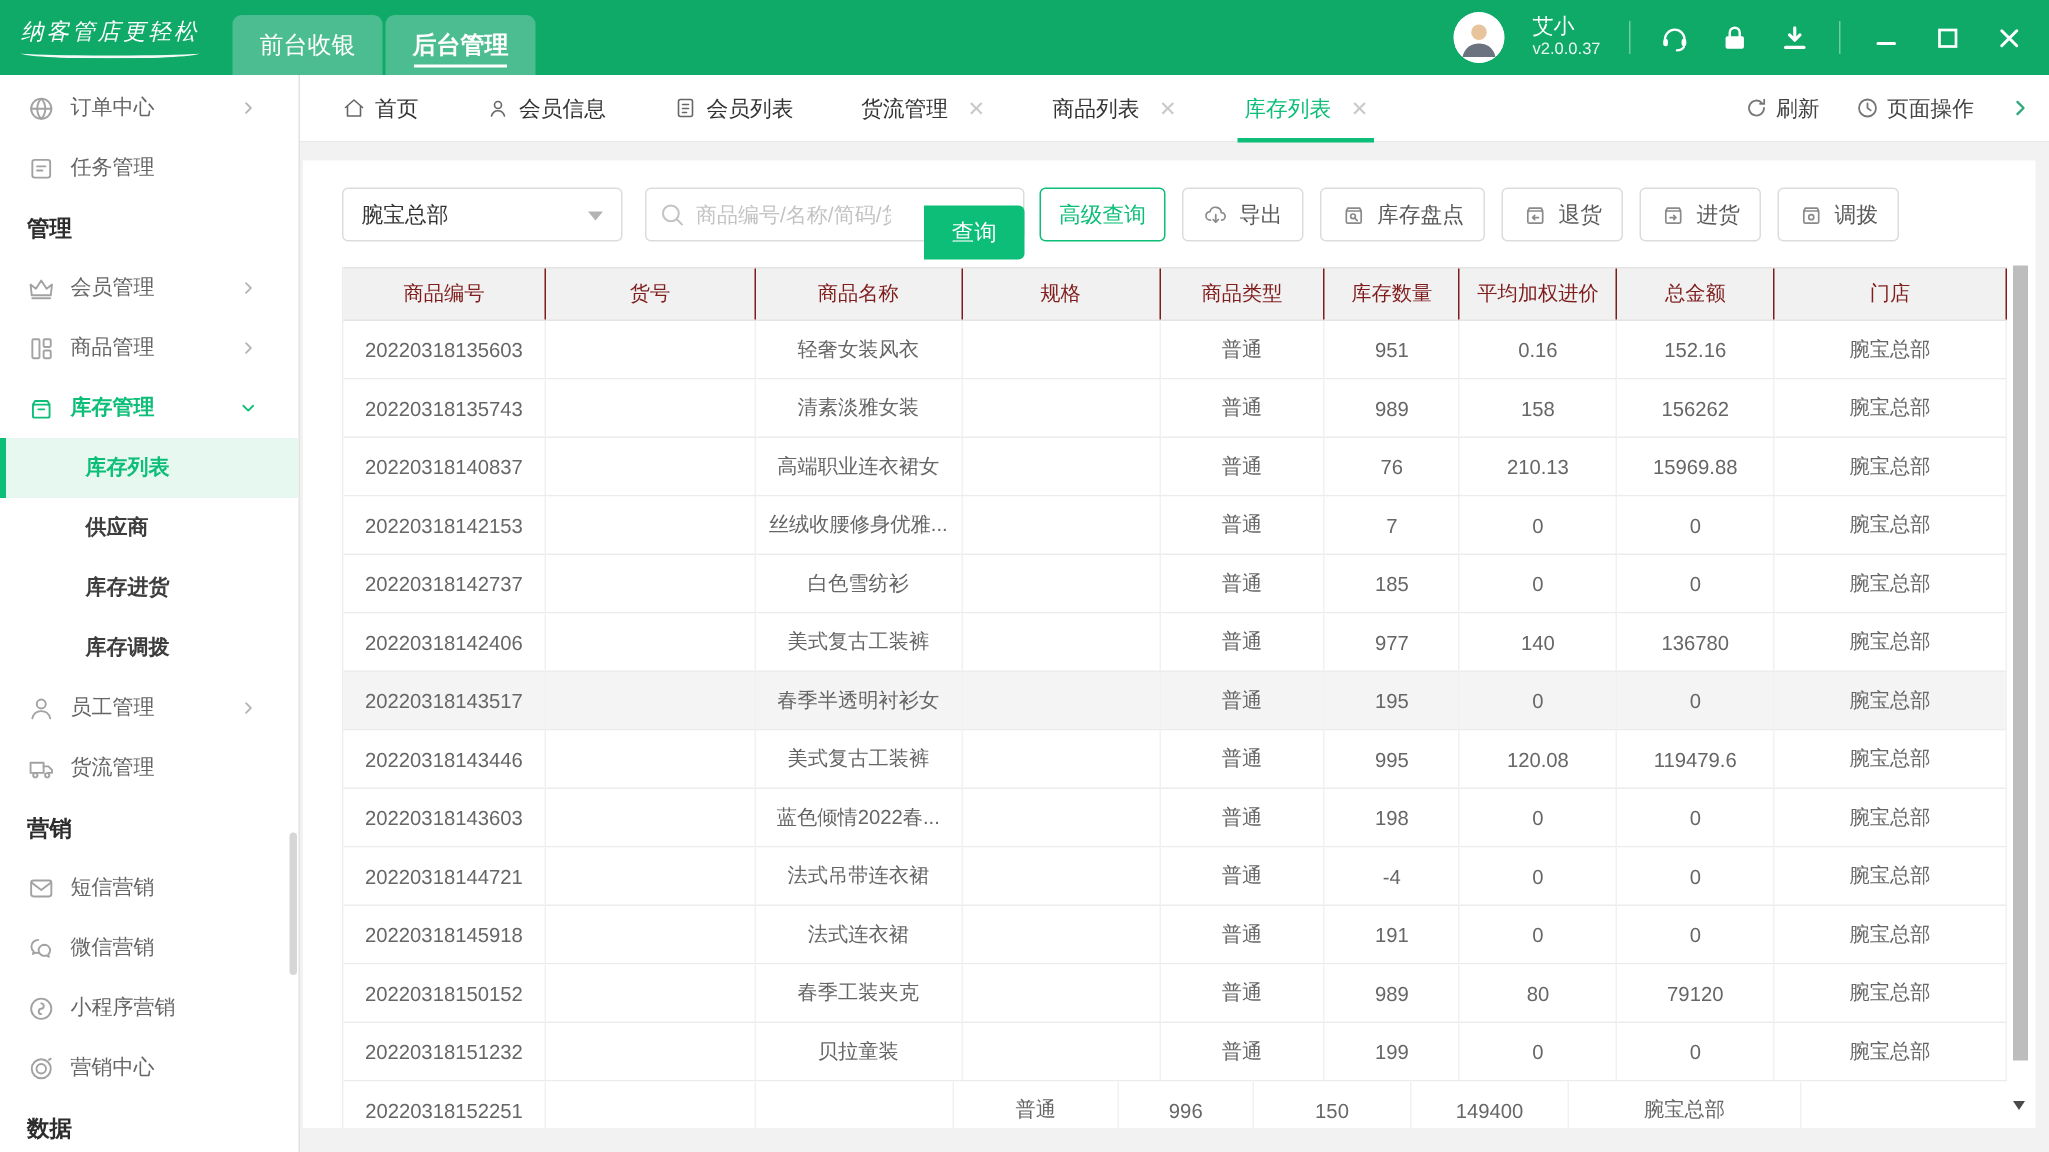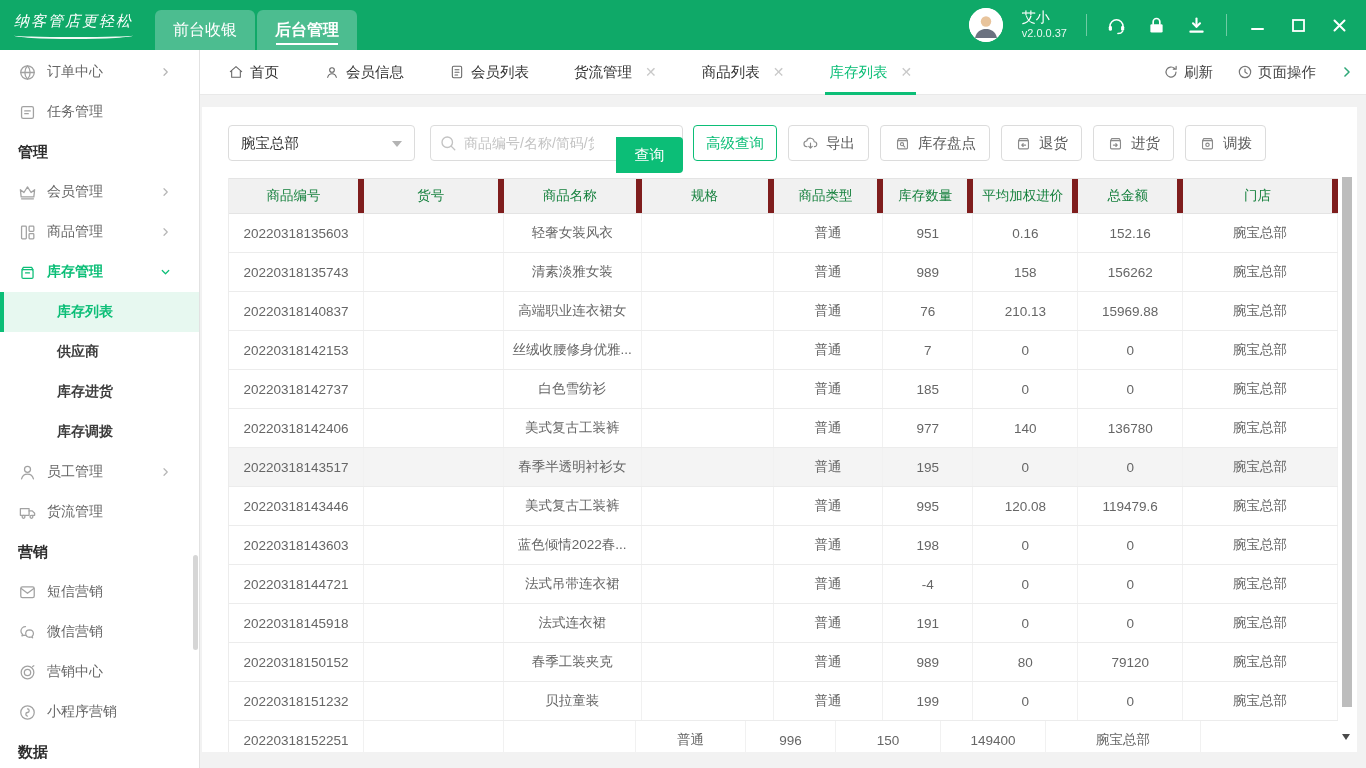--- a/index.html
+++ b/index.html
@@ -71,21 +71,21 @@
   .search-input::placeholder { color:#c3c3c3; }
   .search-icon { position:absolute; left:9px; top:9px; width:18px; height:18px; color:#c3c3c3; }
   .query-btn { position:absolute; right:0; top:12px; width:67px; height:36px; background:#0cbe77; color:#fff; border:none; border-radius:0 4px 4px 0; font-size:15px; cursor:pointer; font-family:inherit; }
   .adv-btn { margin-left:10px; height:36px; padding:0 12px; background:#fff; border:1px solid #0cbe77; color:#0cbe77; border-radius:4px; font-size:14.5px; cursor:pointer; font-family:inherit; }
   .act-btn { margin-left:11px; height:36px; padding:0 13px; background:#fff; border:1px solid #dcdcdc; color:#5a5a5a; border-radius:4px; font-size:14.5px; display:flex; align-items:center; gap:7px; cursor:pointer; font-family:inherit; }
   .act-btn .icon { width:17px; height:17px; color:#8a8a8a; }
 
   
   .table { margin-top:17px; width:1110px; border-left:1px solid #ececec; }
   .t-head { display:flex; height:36px; background:#f1f1f1; border-top:1px solid #e4e4e4; border-bottom:1px solid #e4e4e4; }
-  .t-hcell { display:flex; align-items:center; justify-content:center; font-size:13.5px; color:#15803d; border-right:6px solid #7f1d1d; overflow:hidden; white-space:nowrap; }
+  .t-hcell { display:flex; align-items:center; justify-content:center; font-size:13.5px; color:#7f1d1d; border-right:1px solid #7f1d1d; overflow:hidden; white-space:nowrap; }
   .t-row { display:flex; height:39px; border-bottom:1px solid #ececec; background:#fff; cursor:pointer; }
   .t-row.hl { background:#f4f4f4; }
   .t-cell { display:flex; align-items:center; justify-content:center; font-size:13.5px; color:#666; border-right:1px solid #f1f1f1; overflow:hidden; white-space:nowrap; }
 
   .v-scroll { position:absolute; top:70px; right:5px; width:10px; bottom:26px; }
   .v-thumb { width:10px; height:530px; background:#bdbdbd; }
   .v-arrow { position:absolute; right:7px; bottom:8px; width:0; height:0; border:4px solid transparent; border-top:6px solid #4a4a4a; }
 </style>
 </head>
 <body>
@@ -268,35 +268,35 @@
             <svg viewBox="0 0 24 24" fill="none" stroke="currentColor" stroke-width="1.6" stroke-linecap="round" stroke-linejoin="round">
               <path d="M9.5 4.5a5.8 5.8 0 00-5.8 5.6c0 1.6.7 3 1.9 4l-.6 2.3 2.4-1.1a7 7 0 002.1.3"></path>
               <path d="M14.7 8.6a5 5 0 014.8 4.7c0 1.3-.6 2.5-1.6 3.4l.5 2-2-1a6 6 0 01-1.7.3 5 5 0 01-5-4.7 5 5 0 015-4.7z"></path>
             </svg>
           </span>
           <span>微信营销</span>
         </div>
         <div class="sb-item">
           <span class="icon">
             <svg viewBox="0 0 24 24" fill="none" stroke="currentColor" stroke-width="1.6" stroke-linecap="round" stroke-linejoin="round">
+              <circle cx="12" cy="12" r="8.5"></circle>
+              <path d="M12 7.5c2.8 0 2.8 4.5 0 4.5s-2.8 4.5 0 4.5"></path>
+            </svg>
+          </span>
+          <span>小程序营销</span>
+        </div>
+        <div class="sb-item">
+          <span class="icon">
+            <svg viewBox="0 0 24 24" fill="none" stroke="currentColor" stroke-width="1.6" stroke-linecap="round" stroke-linejoin="round">
               <circle cx="12" cy="12" r="8"></circle>
               <circle cx="12" cy="12" r="4"></circle>
               <path d="M18.5 4.5l1.5-1"></path>
             </svg>
           </span>
           <span>营销中心</span>
-        </div>
-        <div class="sb-item">
-          <span class="icon">
-            <svg viewBox="0 0 24 24" fill="none" stroke="currentColor" stroke-width="1.6" stroke-linecap="round" stroke-linejoin="round">
-              <circle cx="12" cy="12" r="8.5"></circle>
-              <path d="M12 7.5c2.8 0 2.8 4.5 0 4.5s-2.8 4.5 0 4.5"></path>
-            </svg>
-          </span>
-          <span>小程序营销</span>
         </div>
         <div class="sb-section">数据</div>
         <div class="sb-scroll-thumb"></div>
       </aside>
 
     <main class="main">
       <div class="tabbar">
         <div class="page-tabs" id="page-tabs">
             <div class="p-tab">
               <span class="icon">

